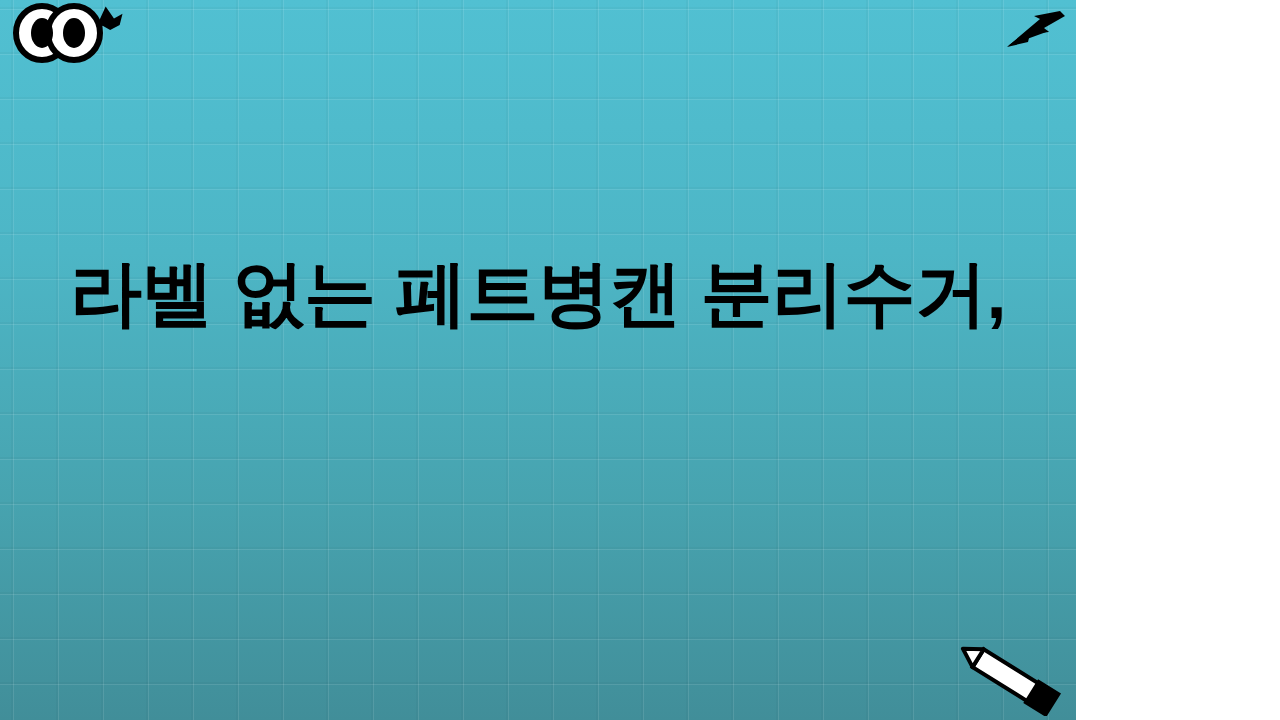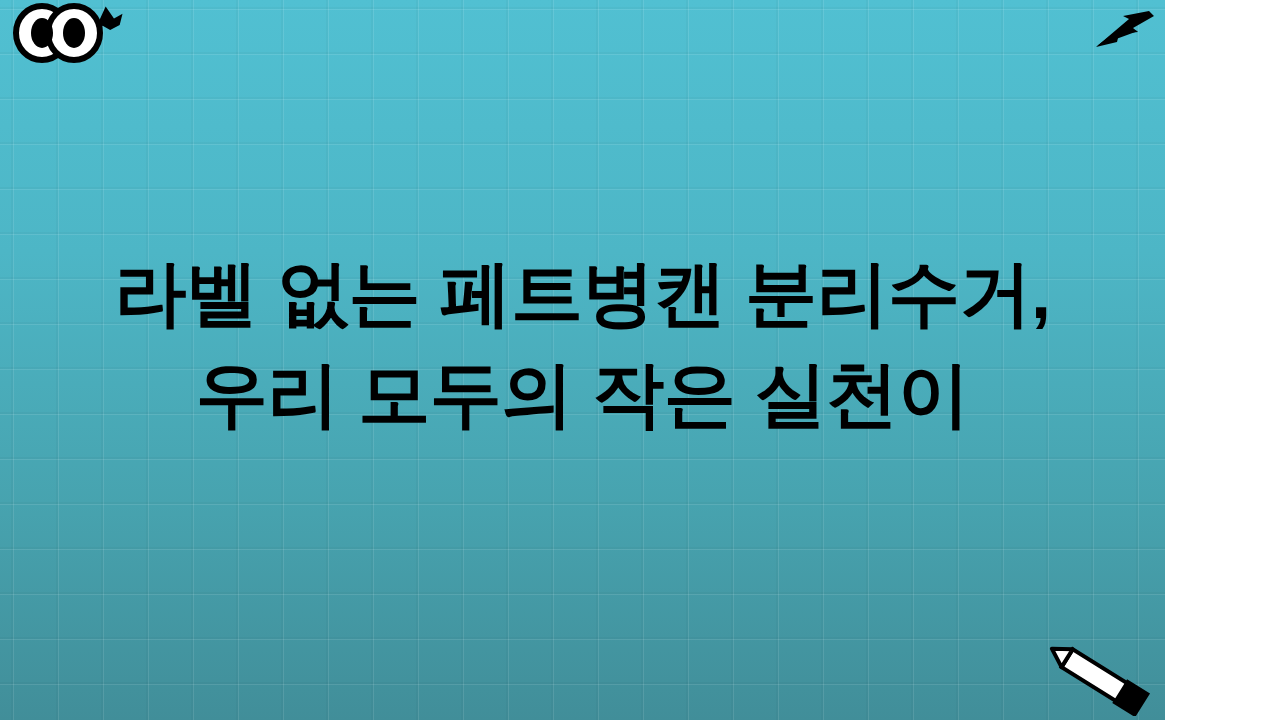--- a/index.html
+++ b/index.html
@@ -9,21 +9,21 @@
   }
   body {
     width: 1280px;
     height: 720px;
     overflow: hidden;
     font-family: "Liberation Sans", "DejaVu Sans", sans-serif;
   }
 
   .canvas {
     position: relative;
-    width: 1165px;
+    width: 1076px;
     height: 720px;
     background:
       linear-gradient(180deg, #51c0d2 0%, #4db6c6 35%, #47a3af 70%, #418e99 100%);
     overflow: hidden;
   }
 
   
   .grid-overlay {
     position: absolute;
     inset: 0;
@@ -119,16 +119,15 @@
       <g transform="rotate(32 56 36)">
         <rect x="14" y="26" width="66" height="21" fill="#ffffff" stroke="#000000" stroke-width="4"></rect>
         <path d="M14 26 L-4 36.5 L14 47 Z" fill="#ffffff" stroke="#000000" stroke-width="4" stroke-linejoin="round"></path>
         <rect x="78" y="24.5" width="23" height="24" fill="#000000" stroke="#000000" stroke-width="4"></rect>
       </g>
     </svg>
   </div>
 
   <div class="headline-block">
     <span class="headline-line">라벨 없는 페트병캔 분리수거,</span>
-    <span class="headline-line">우리 모두의 작은 실천이</span>
   </div>
 
 </div>
 
 </body></html>

